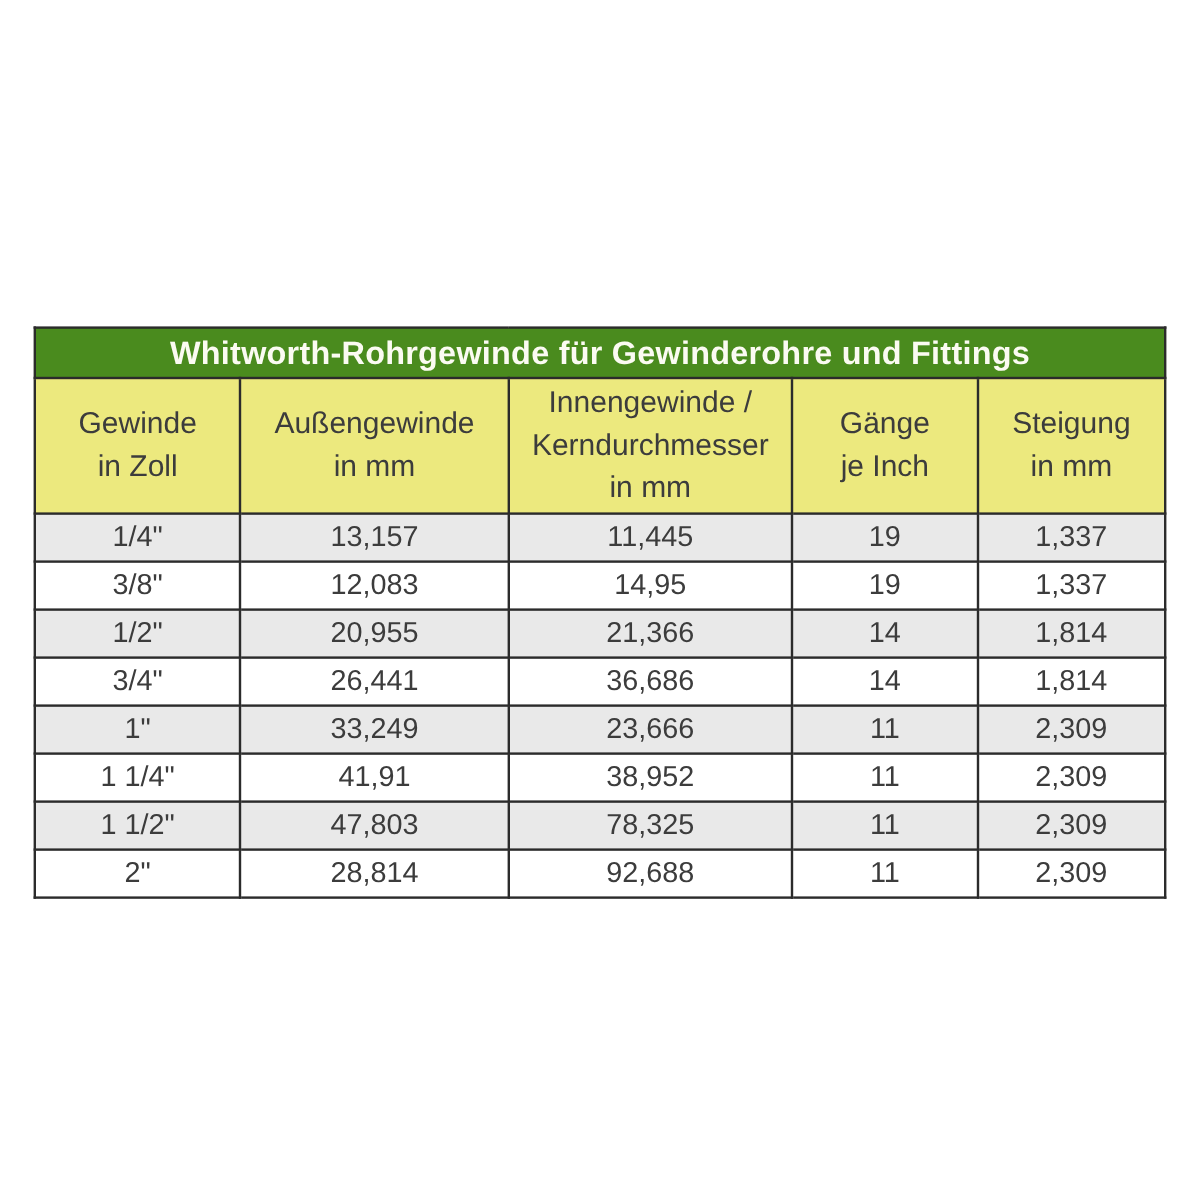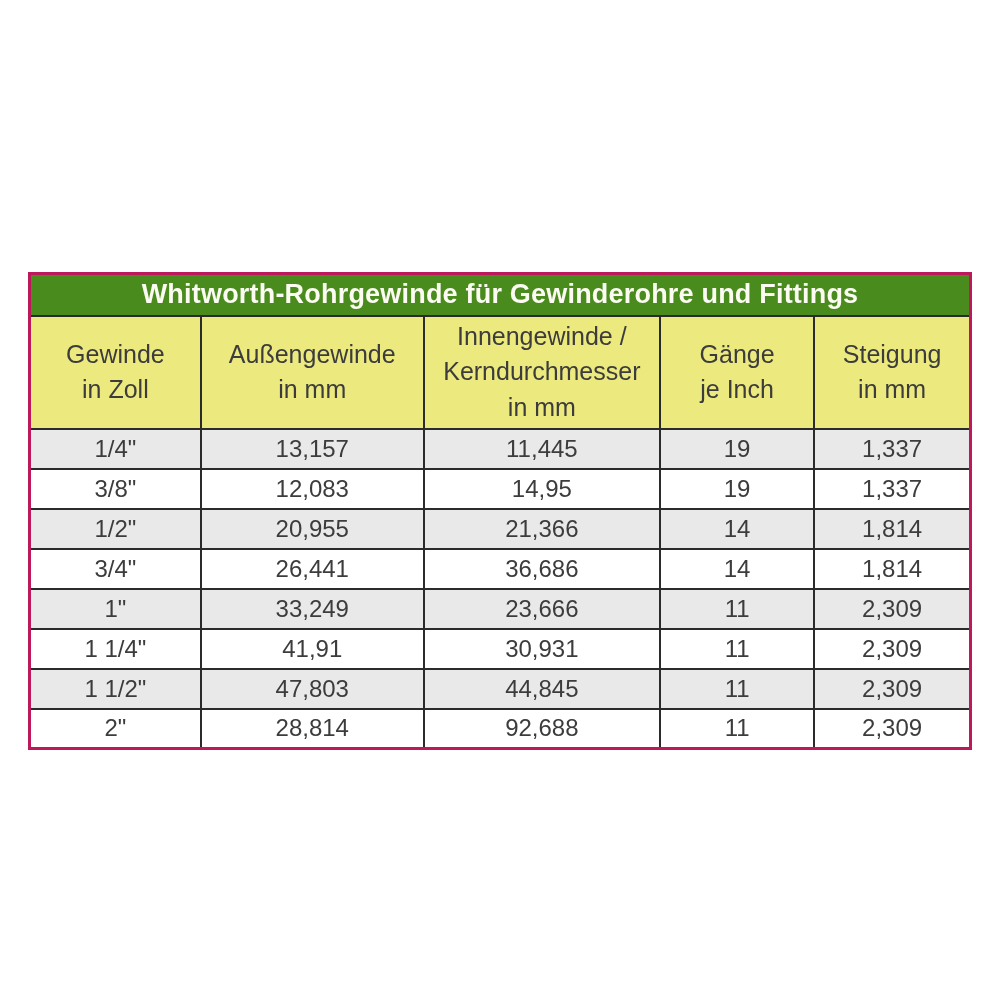--- a/index.html
+++ b/index.html
@@ -18,21 +18,21 @@
     width: 100%;
     border-collapse: collapse;
     table-layout: fixed;
     color: #3c3c3c;
   }
   table.spec th, table.spec td {
     border: 2px solid #2b2b2b;
     text-align: center;
     vertical-align: middle;
   }
-  table.spec { border: 3px solid #be185d; }
+  table.spec { border: 1px solid #be185d; }
   tr.title-row th {
     background: #4a8b1e;
     color: #fbfbf2;
     font-weight: bold;
     font-size: 27px;
     height: 42px;
     letter-spacing: 0.2px;
   }
   tr.header-row th {
     background: #ece97e;
@@ -111,28 +111,28 @@
       <tr>
         <td>1"</td>
         <td>33,249</td>
         <td>23,666</td>
         <td>11</td>
         <td>2,309</td>
       </tr>
       <tr>
         <td>1 1/4"</td>
         <td>41,91</td>
-        <td>30,931</td>
+        <td>38,952</td>
         <td>11</td>
         <td>2,309</td>
       </tr>
       <tr>
         <td>1 1/2"</td>
         <td>47,803</td>
-        <td>44,845</td>
+        <td>78,325</td>
         <td>11</td>
         <td>2,309</td>
       </tr>
       <tr>
         <td>2"</td>
         <td>28,814</td>
         <td>92,688</td>
         <td>11</td>
         <td>2,309</td>
       </tr>

